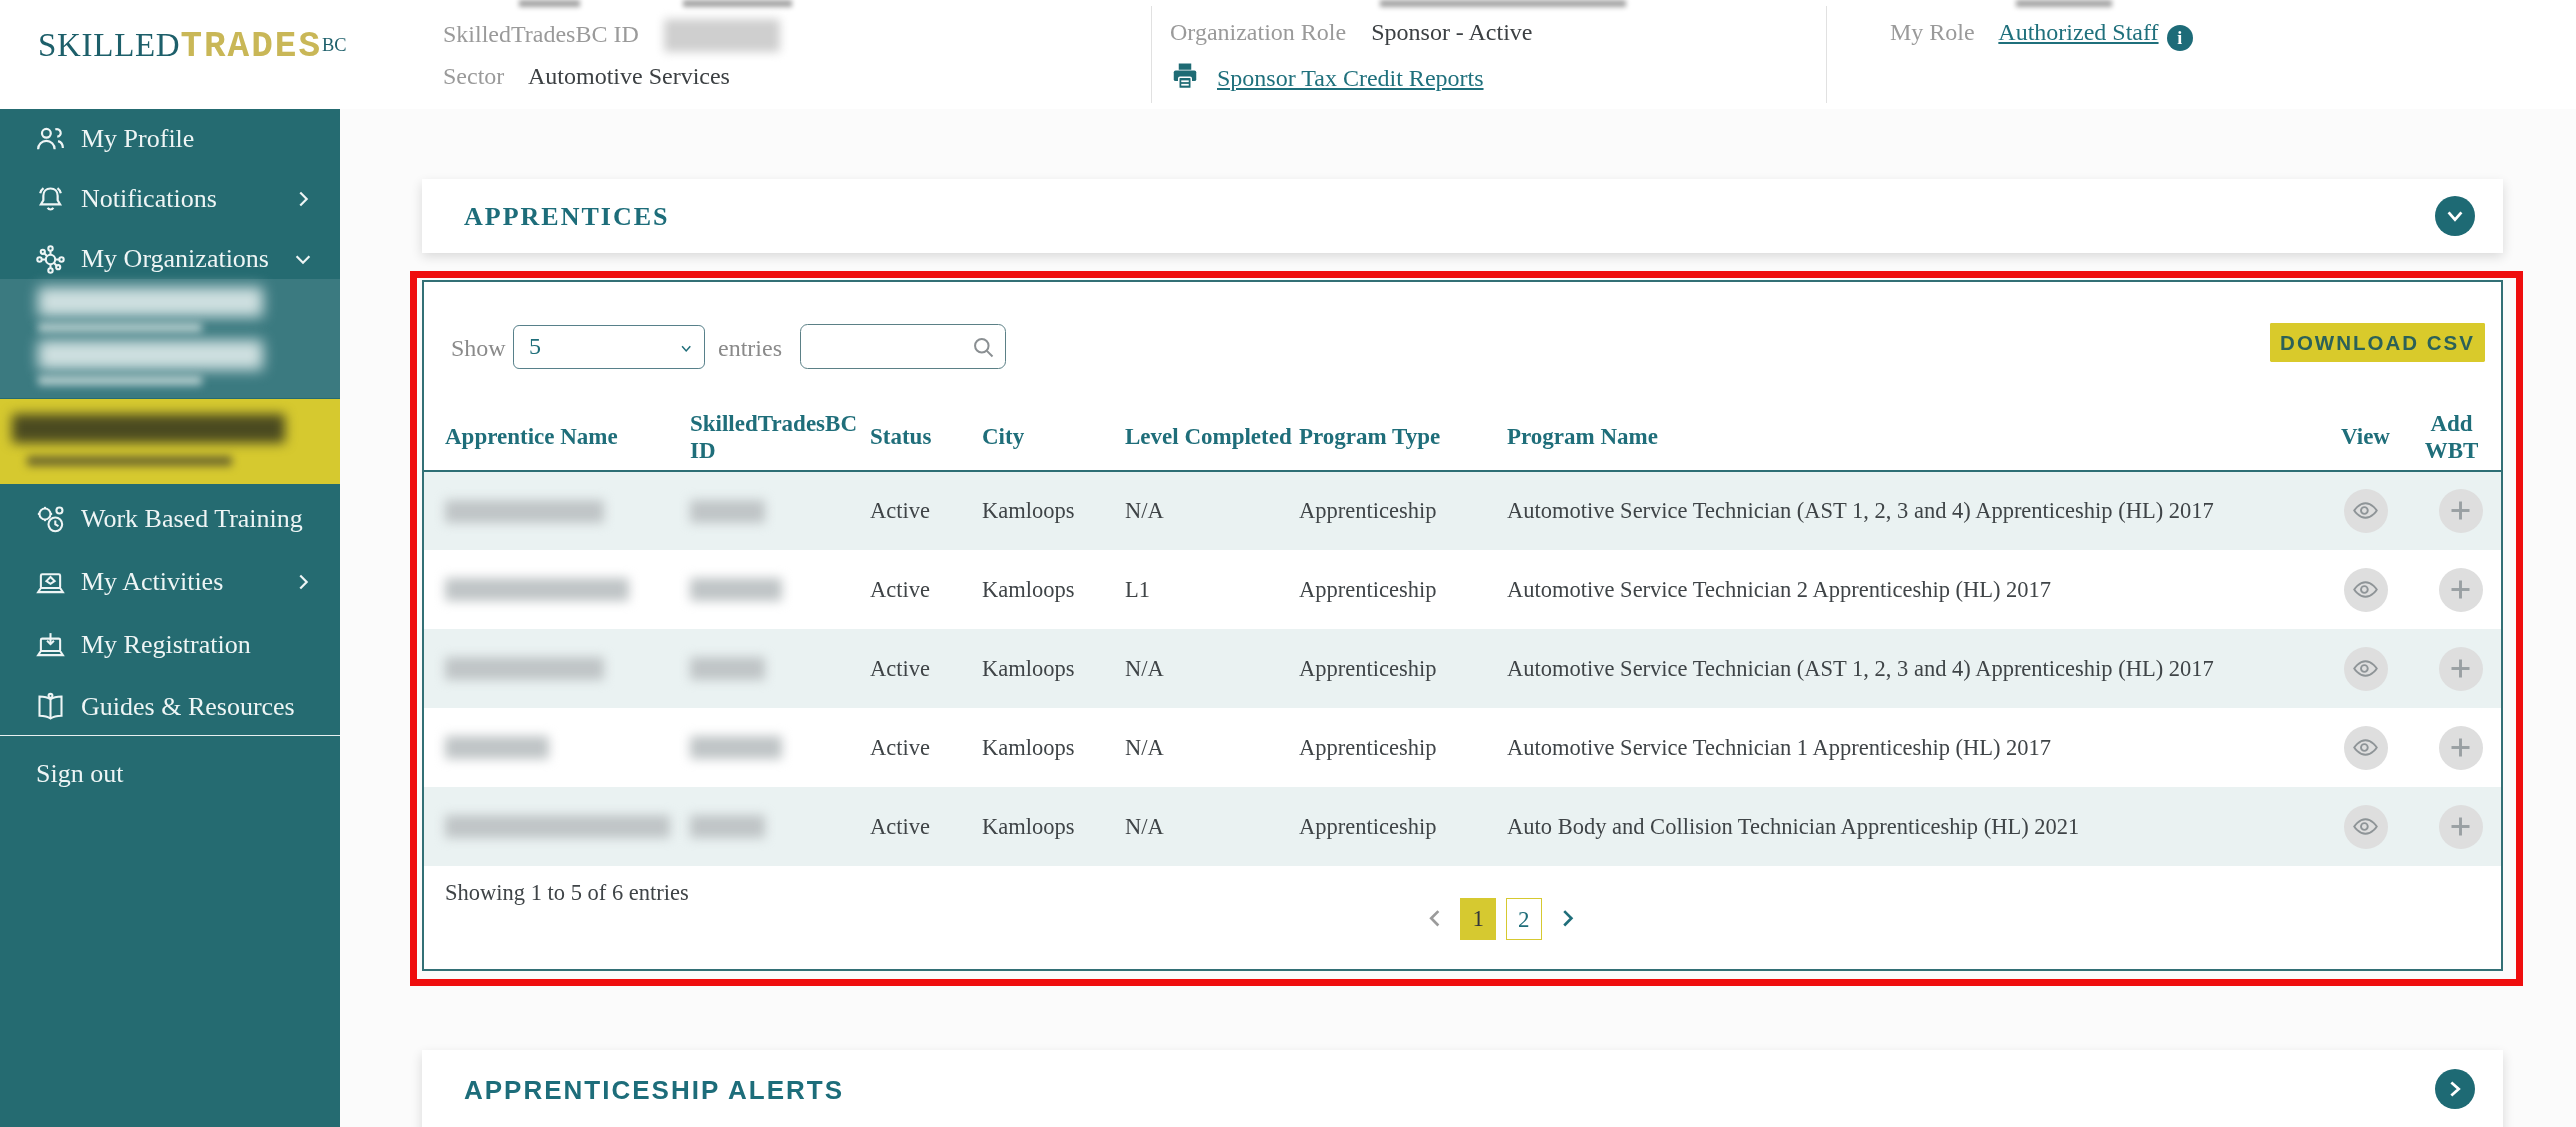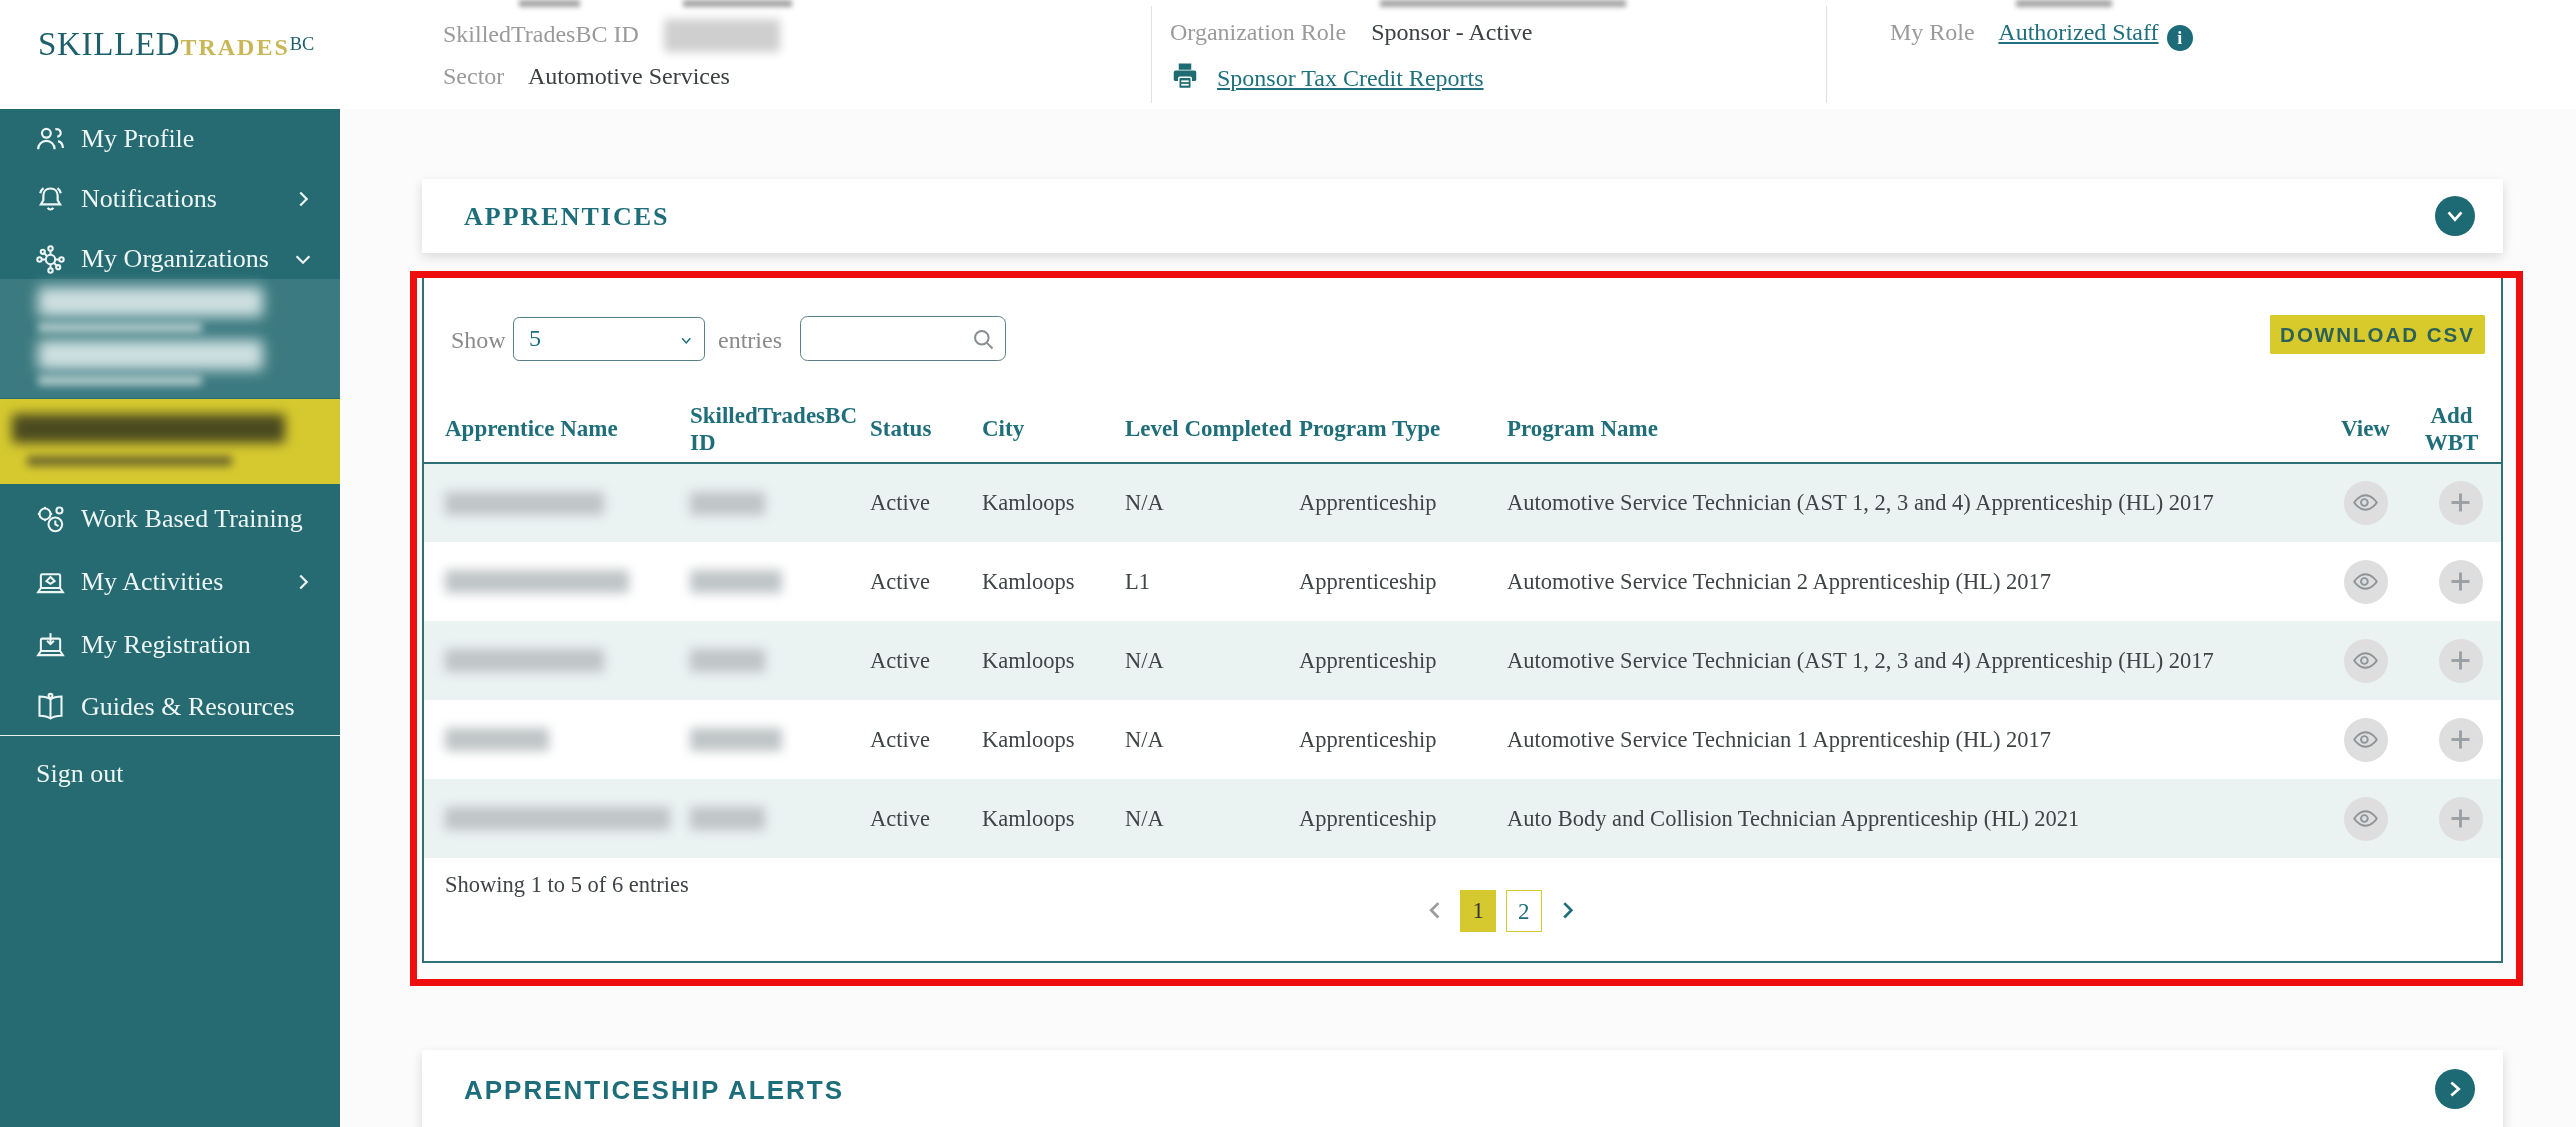--- a/index.html
+++ b/index.html
@@ -5,21 +5,21 @@
   * { margin:0; padding:0; box-sizing:border-box; }
   html,body { width:2576px; height:1127px; overflow:hidden; }
   body {
     font-family:"Liberation Serif","DejaVu Serif",serif;
     background:#fbfbfb; position:relative; color:#3e4347;
   }
   
   .top-header { position:absolute; left:0; top:0; width:2576px; height:109px; background:#ffffff; z-index:5; }
   .logo { position:absolute; left:38px; top:26px; white-space:nowrap; }
   .logo .skilled { font-family:"Liberation Serif",serif; font-size:33px; color:#1d5f6a; letter-spacing:0.7px; }
-  .logo .trades  { font-family:Liberation Serif, serif; font-weight:bold; font-size:24px; color:#c9b757; letter-spacing:2px; }
+  .logo .trades  { font-family:Liberation Mono, monospace; font-weight:bold; font-size:36px; color:#c9b757; letter-spacing:2px; }
   .logo .bc { font-family:"Liberation Serif",serif; font-size:18.4px; color:#1d5f6a; vertical-align:super; }
   .hdr-col { position:absolute; top:0; height:109px; }
   .hdr-row { position:absolute; white-space:nowrap; font-size:24px; }
   .hdr-label { color:#9a9a9a; margin-right:19px; }
   .hdr-value { color:#3c4043; }
   .hdr-divider { position:absolute; top:5.5px; width:1.4px; height:97px; background:#e1e1e1; }
   .teal-link { color:#1f707c; text-decoration:underline; }
   .blurbar { filter:blur(4.8px); border-radius:2px; display:inline-block; }
   .cut-fragment { position:absolute; top:0; height:6.8px; background:#575757; opacity:.55; filter:blur(2.7px); }
   .info-badge { display:inline-block; width:26px; height:26px; border-radius:50%; background:#1d6b78; color:#fff;
@@ -36,21 +36,21 @@
   .signout { top:635px; }
   .signout .lbl { left:36px; }
   
   .card { position:absolute; background:#ffffff; box-shadow:0 4.1px 11px rgba(0,0,0,.14); }
   .section-title { font-family:"Liberation Sans",sans-serif; font-weight:bold; font-size:26px; letter-spacing:2px; color:#1d6d7a; }
   .circle-btn { position:absolute; width:40px; height:40px; border-radius:50%; background:#1e6a74; cursor:pointer; }
   .circle-btn svg { position:absolute; left:9px; top:9px; }
   
   .red-rect { position:absolute; left:410px; top:271px; width:2113px; height:715px; border:7.5px solid #ef0e0e; z-index:8; pointer-events:none; }
   
-  .table-card { left:422px; top:272px; width:2081px; height:691px; border:2px solid #337076; box-shadow:none; z-index:4; }
+  .table-card { left:422px; top:280px; width:2081px; height:691px; border:2px solid #337076; box-shadow:none; z-index:4; }
   .ctrl-label { position:absolute; color:#8a8a8a; font-size:24px; }
   .fake-select { position:absolute; left:89px; top:43px; width:192px; height:44px; border:1.4px solid #57808a; border-radius:6.1px; cursor:pointer; }
   .fake-select .val { position:absolute; left:15px; top:0; line-height:41px; font-size:24px; color:#1f6e7a; }
   .fake-select svg { position:absolute; right:9.6px; top:13.7px; }
   .search-box { position:absolute; left:376px; top:42px; width:206px; height:45px; border:1.4px solid #5b8086; border-radius:7.5px; background:#fff; }
   .search-box input { position:absolute; left:9.6px; top:2.7px; width:157px; height:37px; border:none; outline:none; font-size:22.5px; font-family:"Liberation Serif",serif; background:transparent; }
   .search-box svg { position:absolute; right:8.2px; top:9px; }
   .csv-btn { position:absolute; left:1846px; top:41px; width:215px; height:39px; background:#d9ca2b; border:none; border-radius:1.4px; cursor:pointer;
     font-family:"Liberation Sans",sans-serif; font-weight:bold; font-size:20.5px; letter-spacing:2px; color:#2c6158; }
   table.appr { position:absolute; left:0; top:123px; width:2077px; border-collapse:collapse; table-layout:fixed; }

